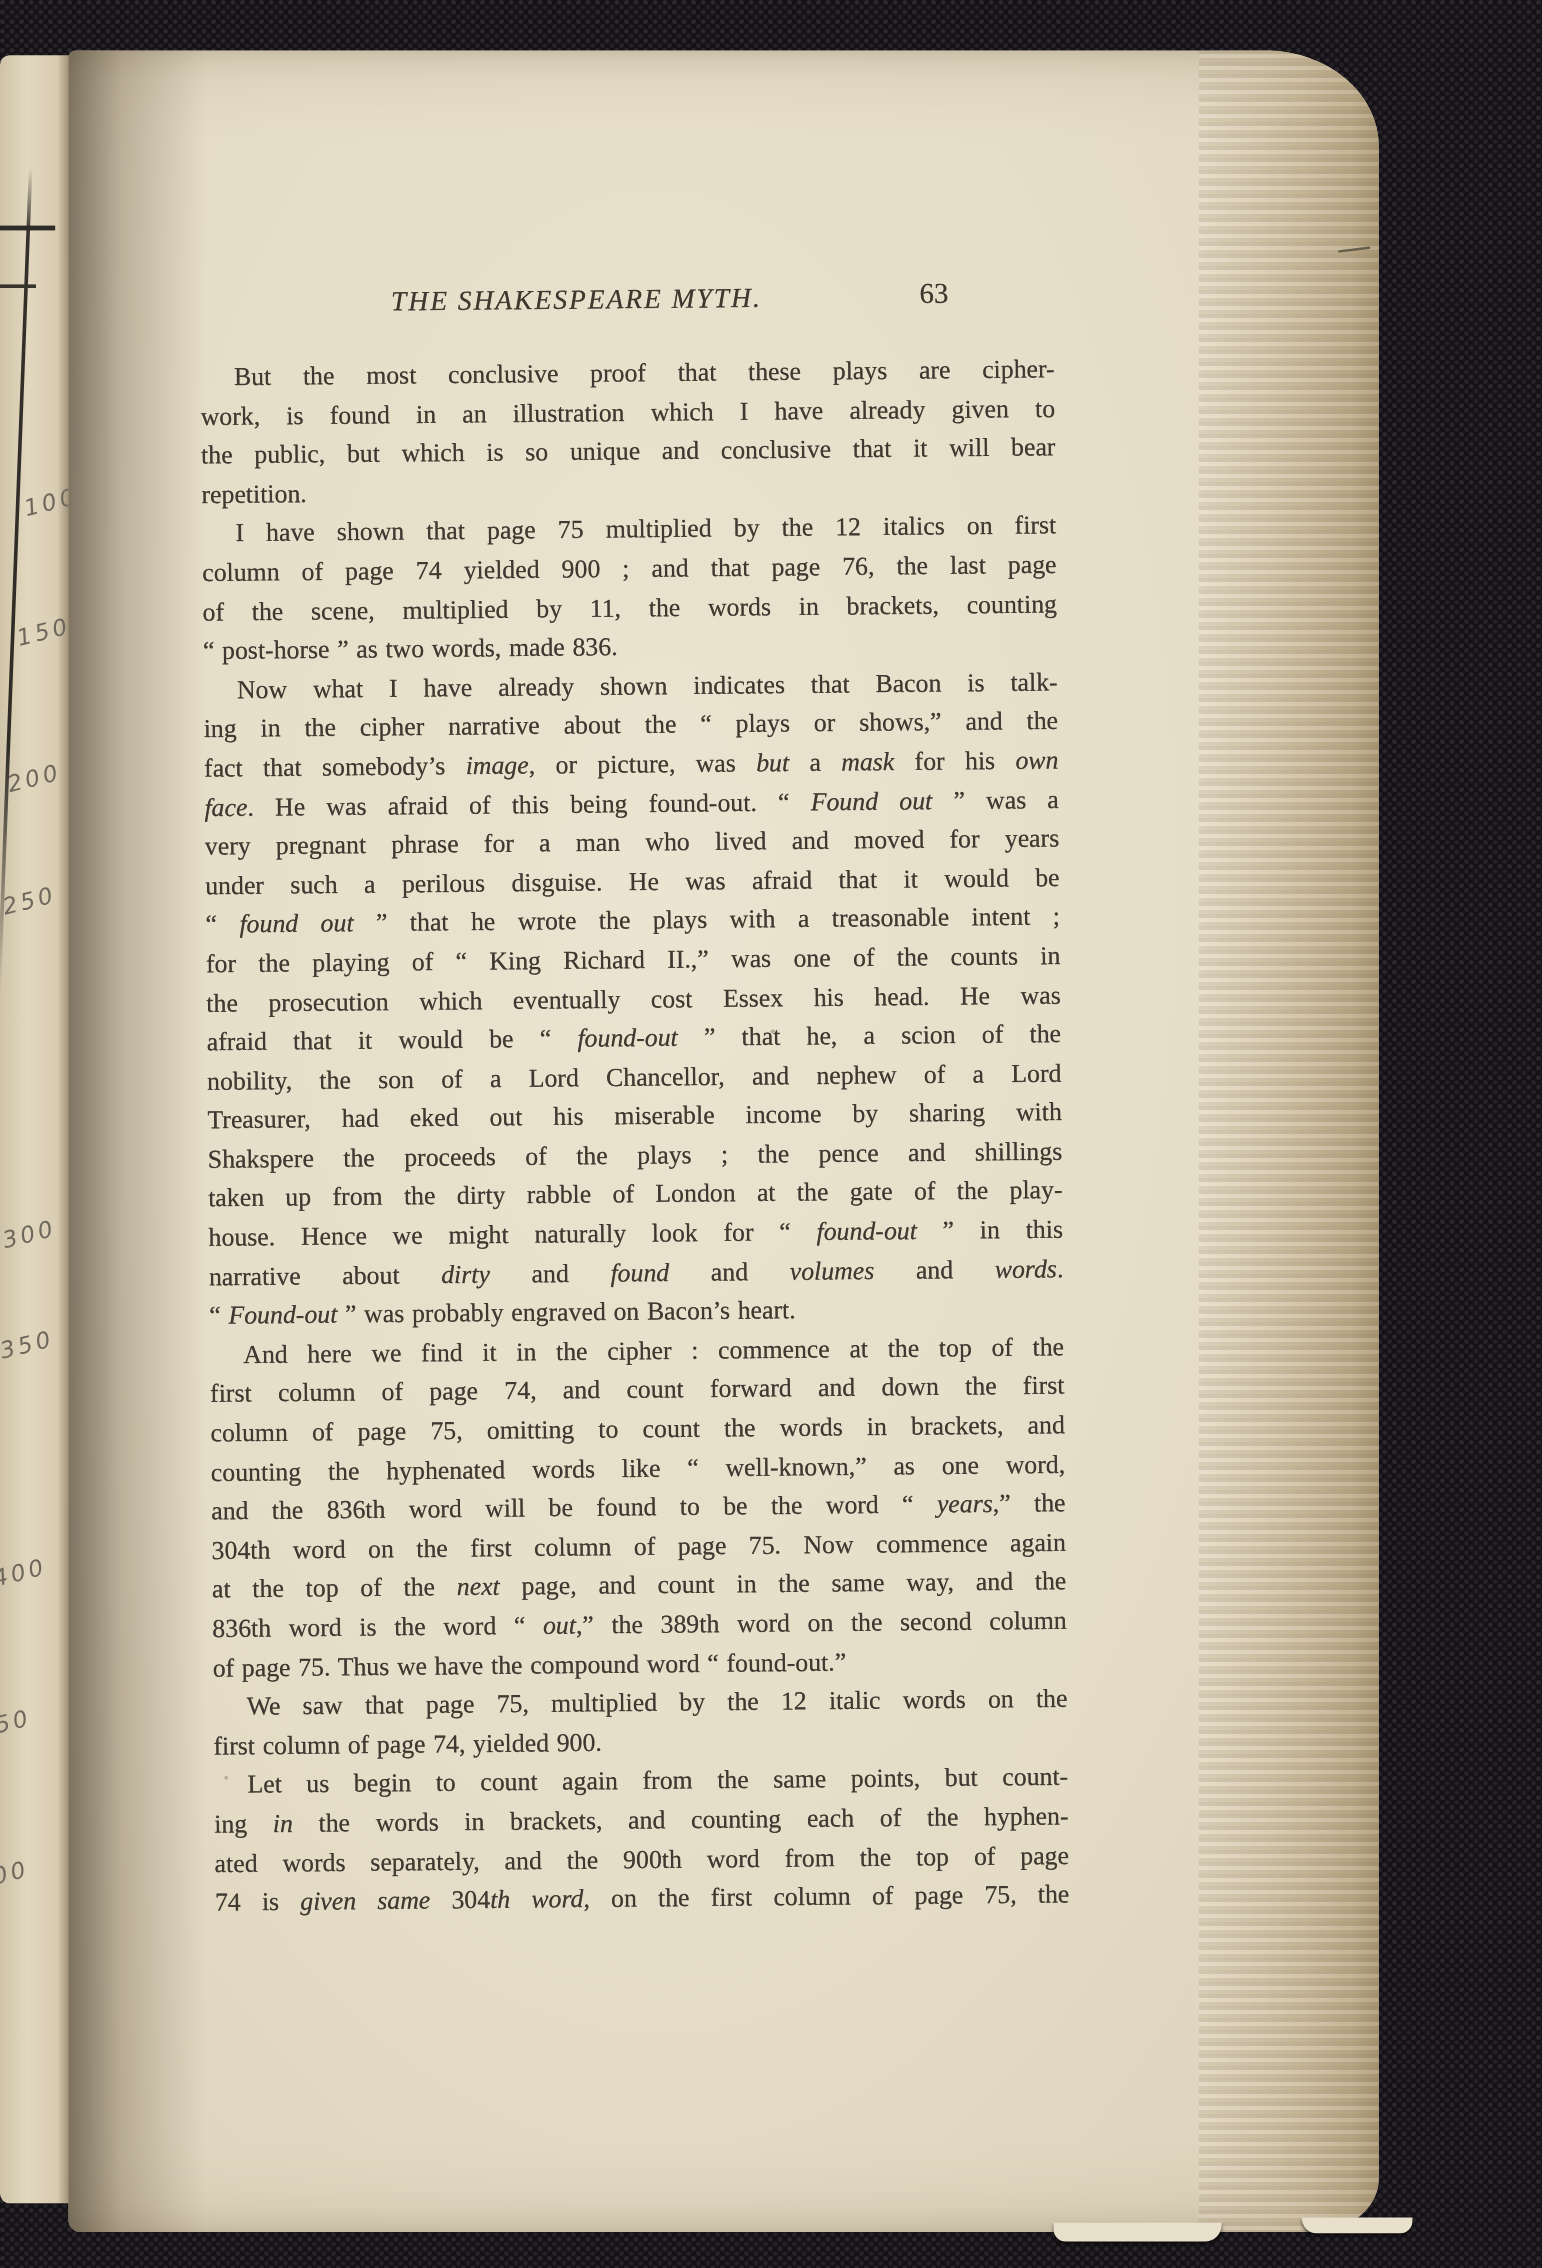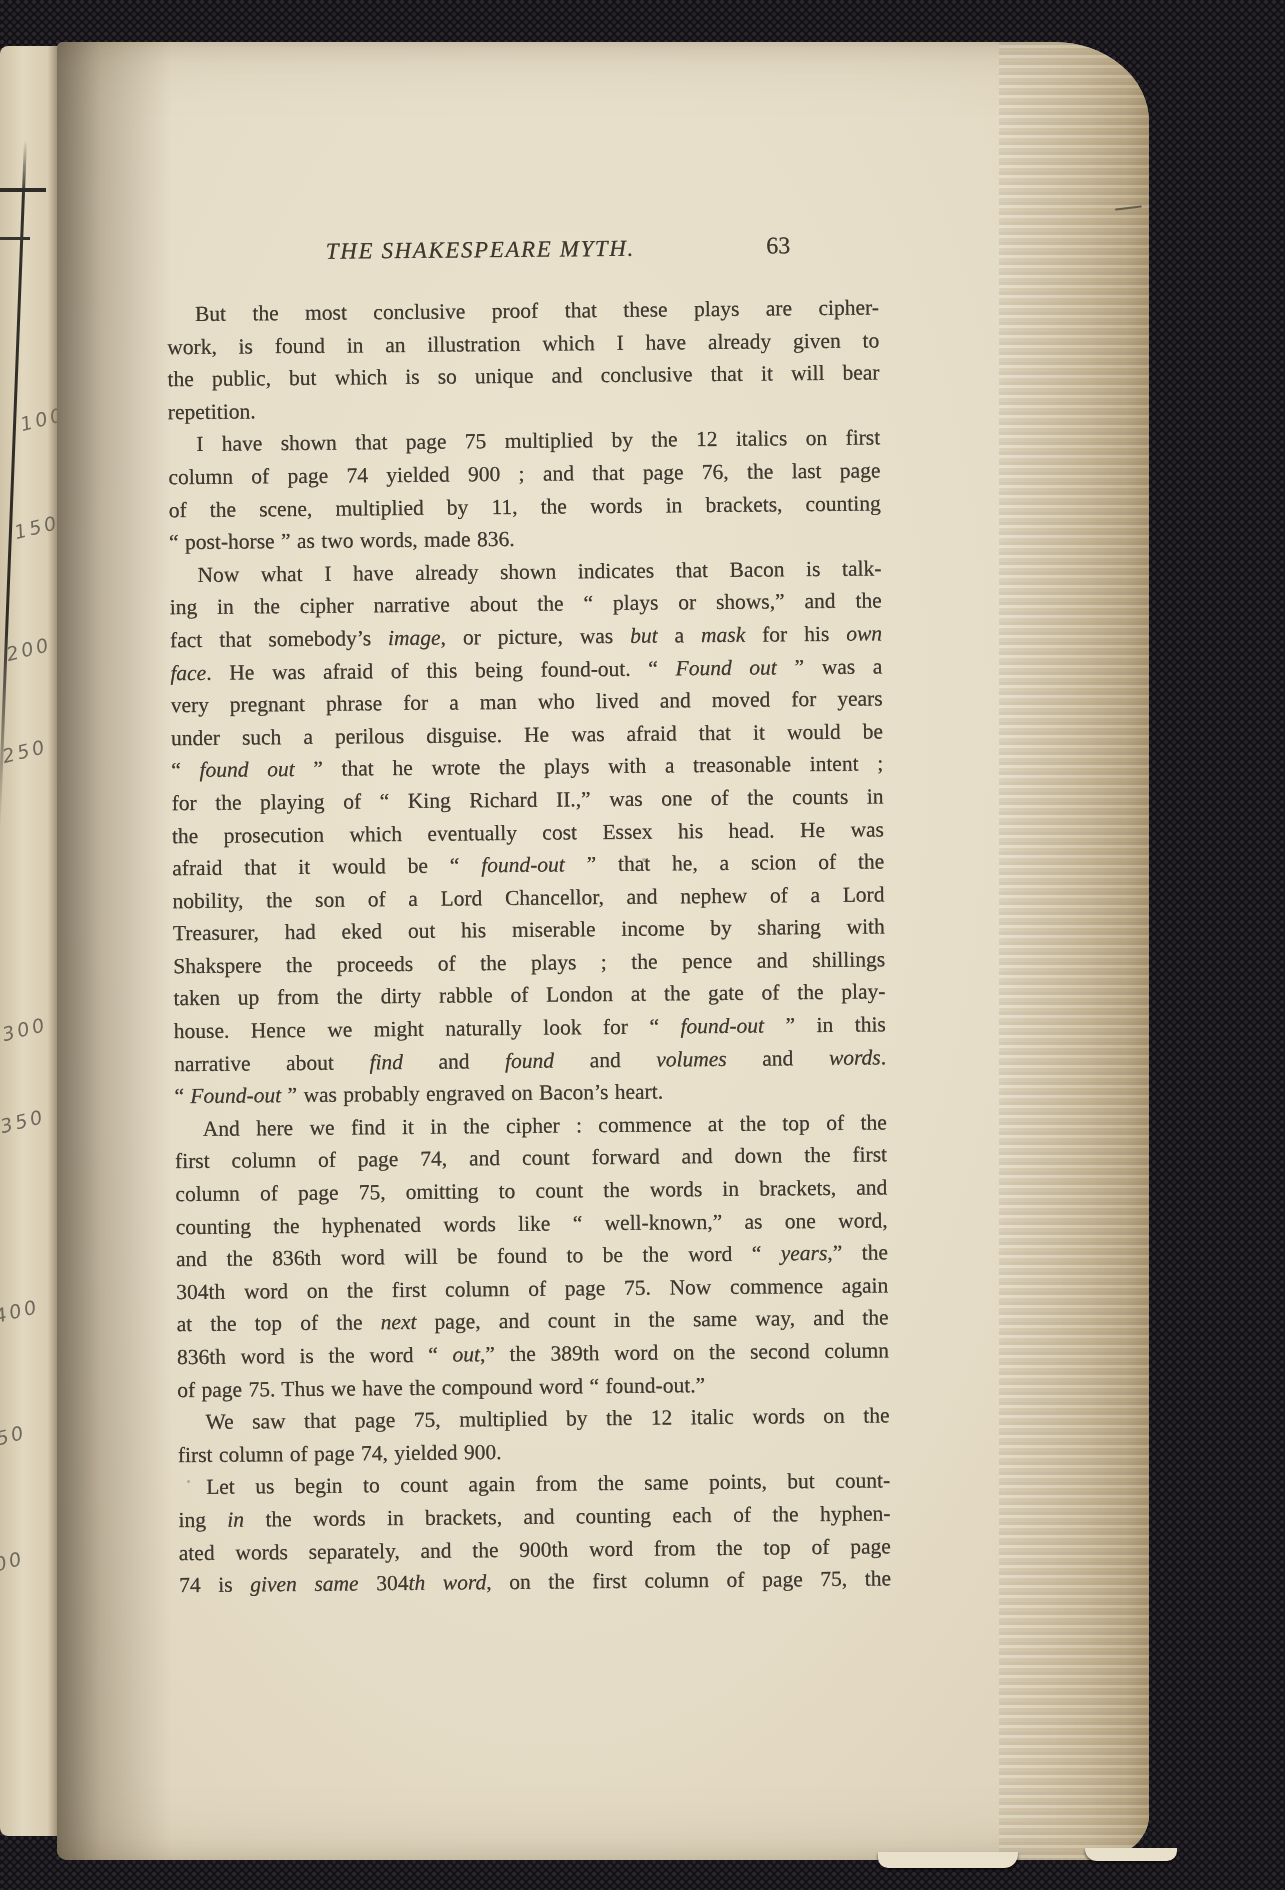--- a/index.html
+++ b/index.html
@@ -135,21 +135,21 @@
           <div class="line j">under such a perilous disguise.  He was afraid that it would be</div>
           <div class="line j">“ <i>found out</i> ” that he wrote the plays with a treasonable intent ;</div>
           <div class="line j">for the playing of “ King Richard II.,” was one of the counts in</div>
           <div class="line j">the prosecution which eventually cost Essex his head.  He was</div>
           <div class="line j">afraid that it would be “ <i>found-out</i> ” that he, a scion of the</div>
           <div class="line j">nobility, the son of a Lord Chancellor, and nephew of a Lord</div>
           <div class="line j">Treasurer, had eked out his miserable income by sharing with</div>
           <div class="line j">Shakspere the proceeds of the plays ; the pence and shillings</div>
           <div class="line j">taken up from the dirty rabble of London at the gate of the play-</div>
           <div class="line j">house.  Hence we might naturally look for “ <i>found-out</i> ” in this</div>
-          <div class="line j">narrative about <i>find</i> and <i>found</i> and <i>volumes</i> and <i>words</i>.</div>
+          <div class="line j">narrative about <i>dirty</i> and <i>found</i> and <i>volumes</i> and <i>words</i>.</div>
           <div class="line">“ <i>Found-out</i> ” was probably engraved on Bacon’s heart.</div>
           <div class="line j ind">And here we find it in the cipher : commence at the top of the</div>
           <div class="line j">first column of page 74, and count forward and down the first</div>
           <div class="line j">column of page 75, omitting to count the words in brackets, and</div>
           <div class="line j">counting the hyphenated words like “ well-known,” as one word,</div>
           <div class="line j">and the 836th word will be found to be the word “ <i>years</i>,” the</div>
           <div class="line j">304th word on the first column of page 75.  Now commence again</div>
           <div class="line j">at the top of the <i>next</i> page, and count in the same way, and the</div>
           <div class="line j">836th word is the word “ <i>out</i>,” the 389th word on the second column</div>
           <div class="line">of page 75.  Thus we have the compound word “ found-out.”</div>

